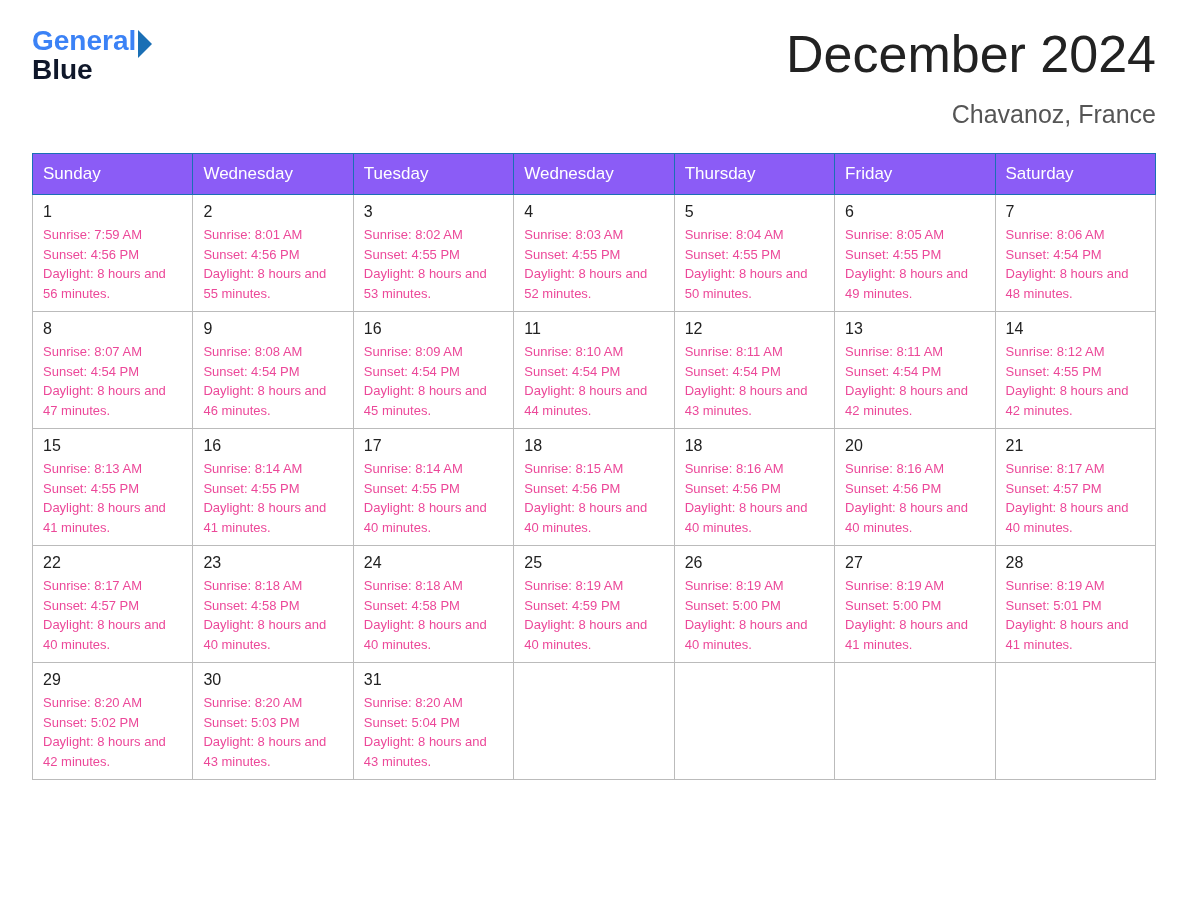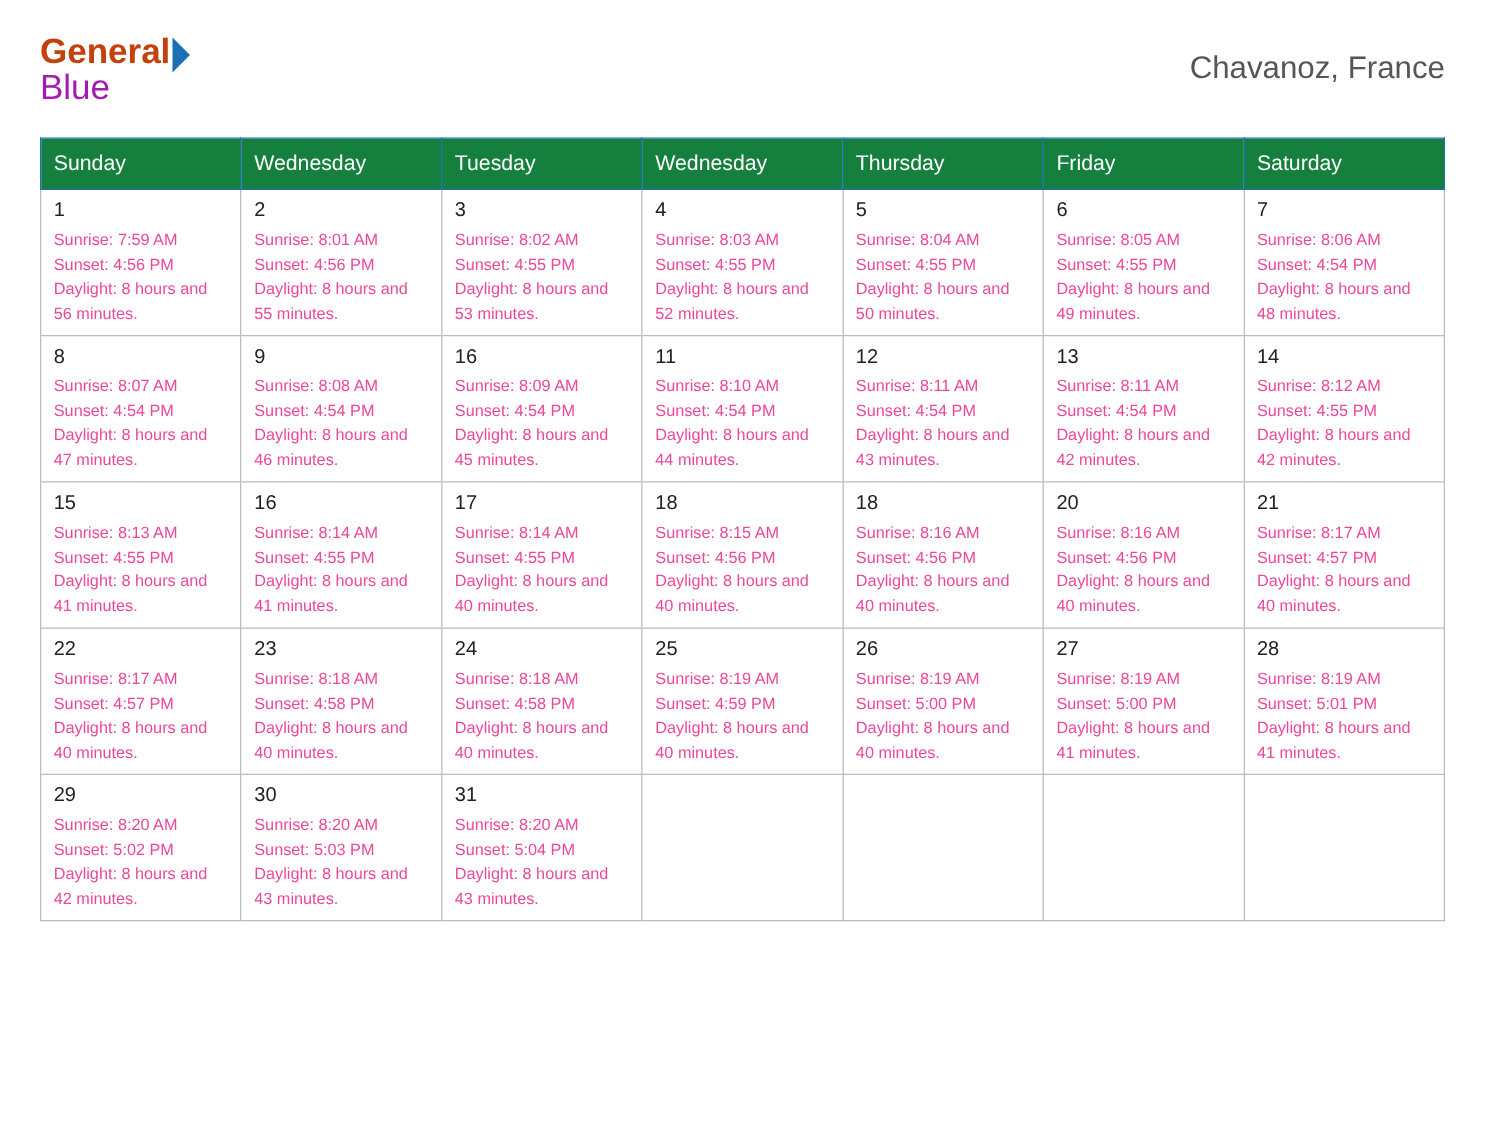--- a/index.html
+++ b/index.html
@@ -16,35 +16,35 @@
       align-items: flex-start;
       margin-bottom: 24px;
     }
     .logo {
       display: flex;
       align-items: flex-start;
     }
     .logo-text {
       font-size: 28px;
       font-weight: bold;
-      color: #c2410c;
+      color: #3b82f6;
     }
     .logo-arrow {
       width: 0;
       height: 0;
       border-left: 14px solid #1a6fb5;
       border-top: 14px solid transparent;
       border-bottom: 14px solid transparent;
       margin-left: 2px;
       margin-top: 6px;
     }
     .logo-blue {
-      color: #a21caf;
+      color: #0f172a;
       font-size: 28px;
-      font-weight: normal;
+      font-weight: bold;
       display: block;
       margin-top: -4px;
     }
     .title-block {
       text-align: right;
     }
     .month-title {
       font-size: 52px;
       font-weight: normal;
       color: #222;
@@ -53,21 +53,21 @@
       font-size: 25px;
       color: #555;
       margin-top: 16px;
     }
     table {
       width: 100%;
       border-collapse: collapse;
       table-layout: fixed;
     }
     thead th {
-      background-color: #15803d;
+      background-color: #8b5cf6;
       color: #fff;
       font-size: 17px;
       font-weight: normal;
       padding: 10px 10px;
       border: 1px solid #1a6fb5;
       text-align: left;
     }
     tbody td {
       border: 1px solid #bbb;
       vertical-align: top;
@@ -102,20 +102,21 @@
   <div class="logo">
     <div>
       <div style="display:flex; align-items:center;">
         <span class="logo-text">General</span>
         <div class="logo-arrow"></div>
       </div>
       <span class="logo-blue">Blue</span>
     </div>
   </div>
   <div class="title-block">
+    <div class="month-title">December 2024</div>
     <div class="location">Chavanoz, France</div>
   </div>
 </div>
 
 <table>
   <thead>
     <tr>
     <th>Sunday</th>
         <th>Wednesday</th>
         <th>Tuesday</th>

